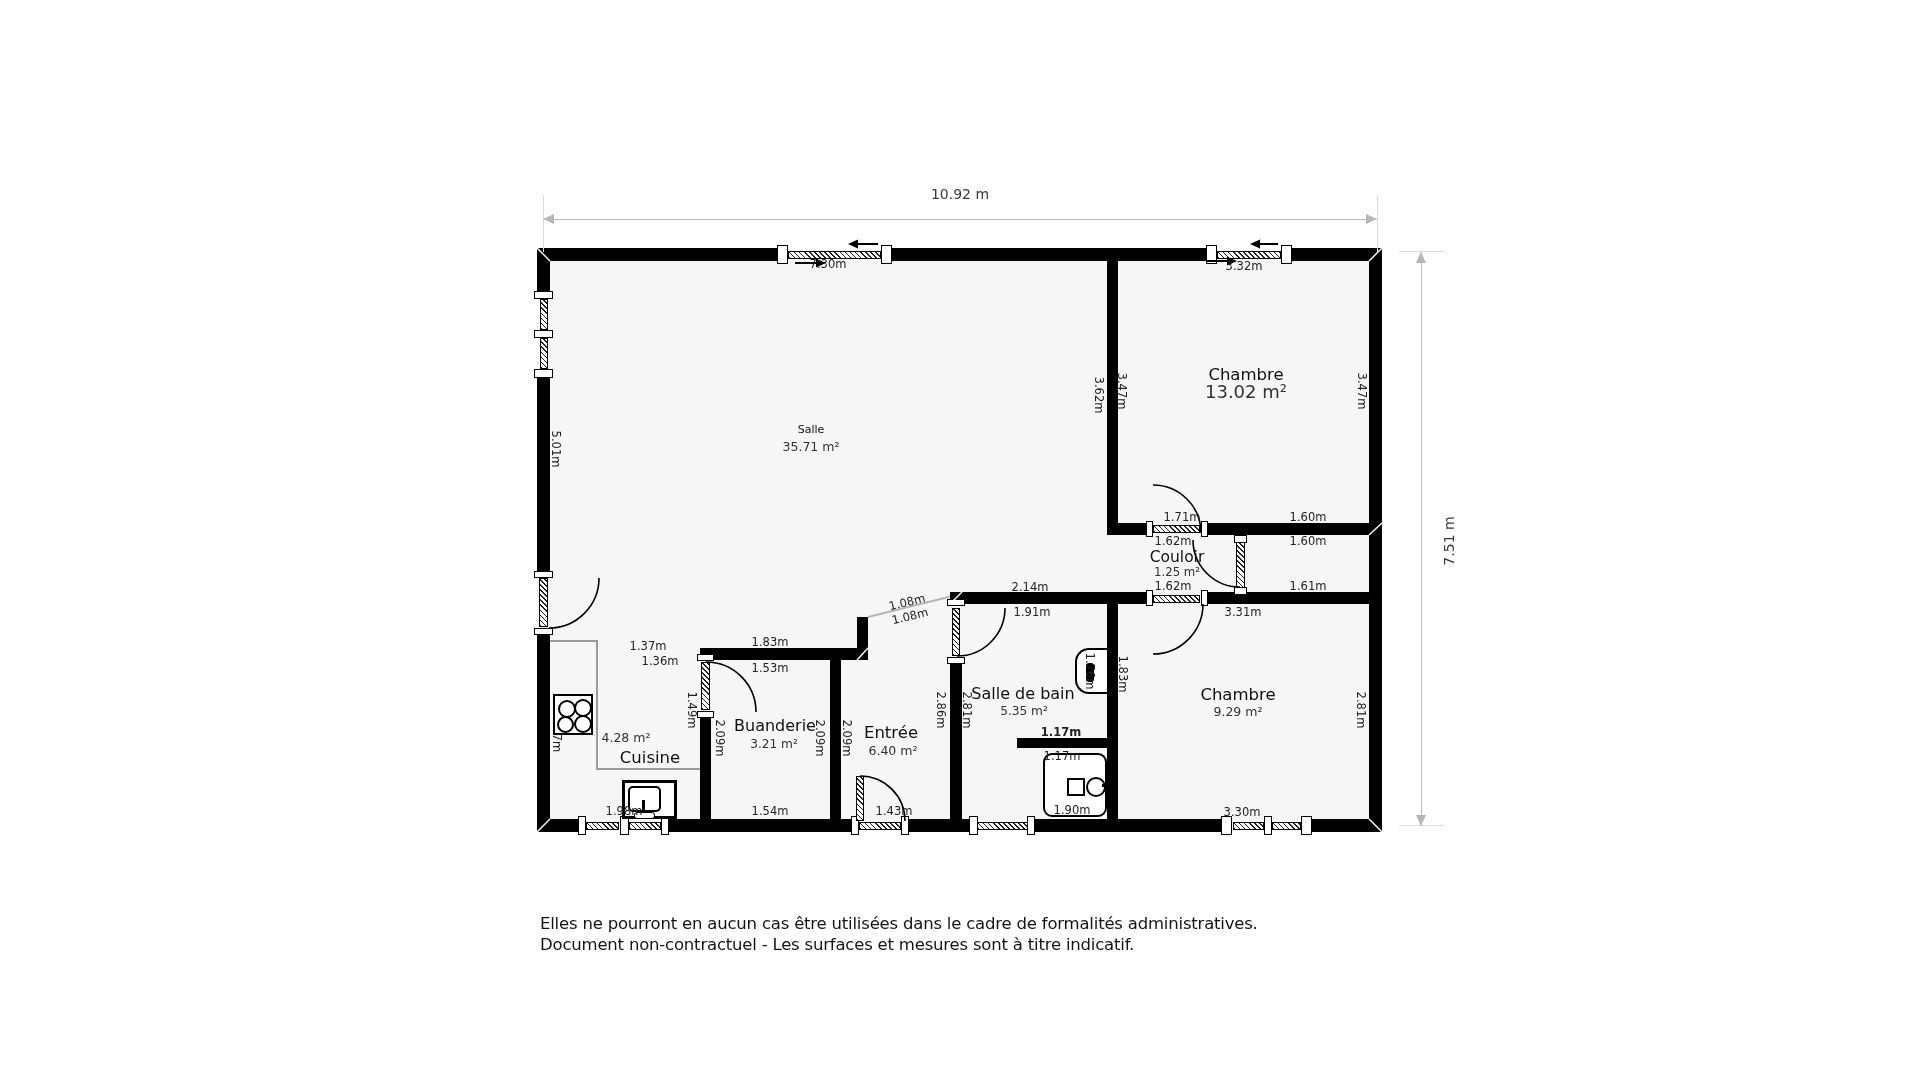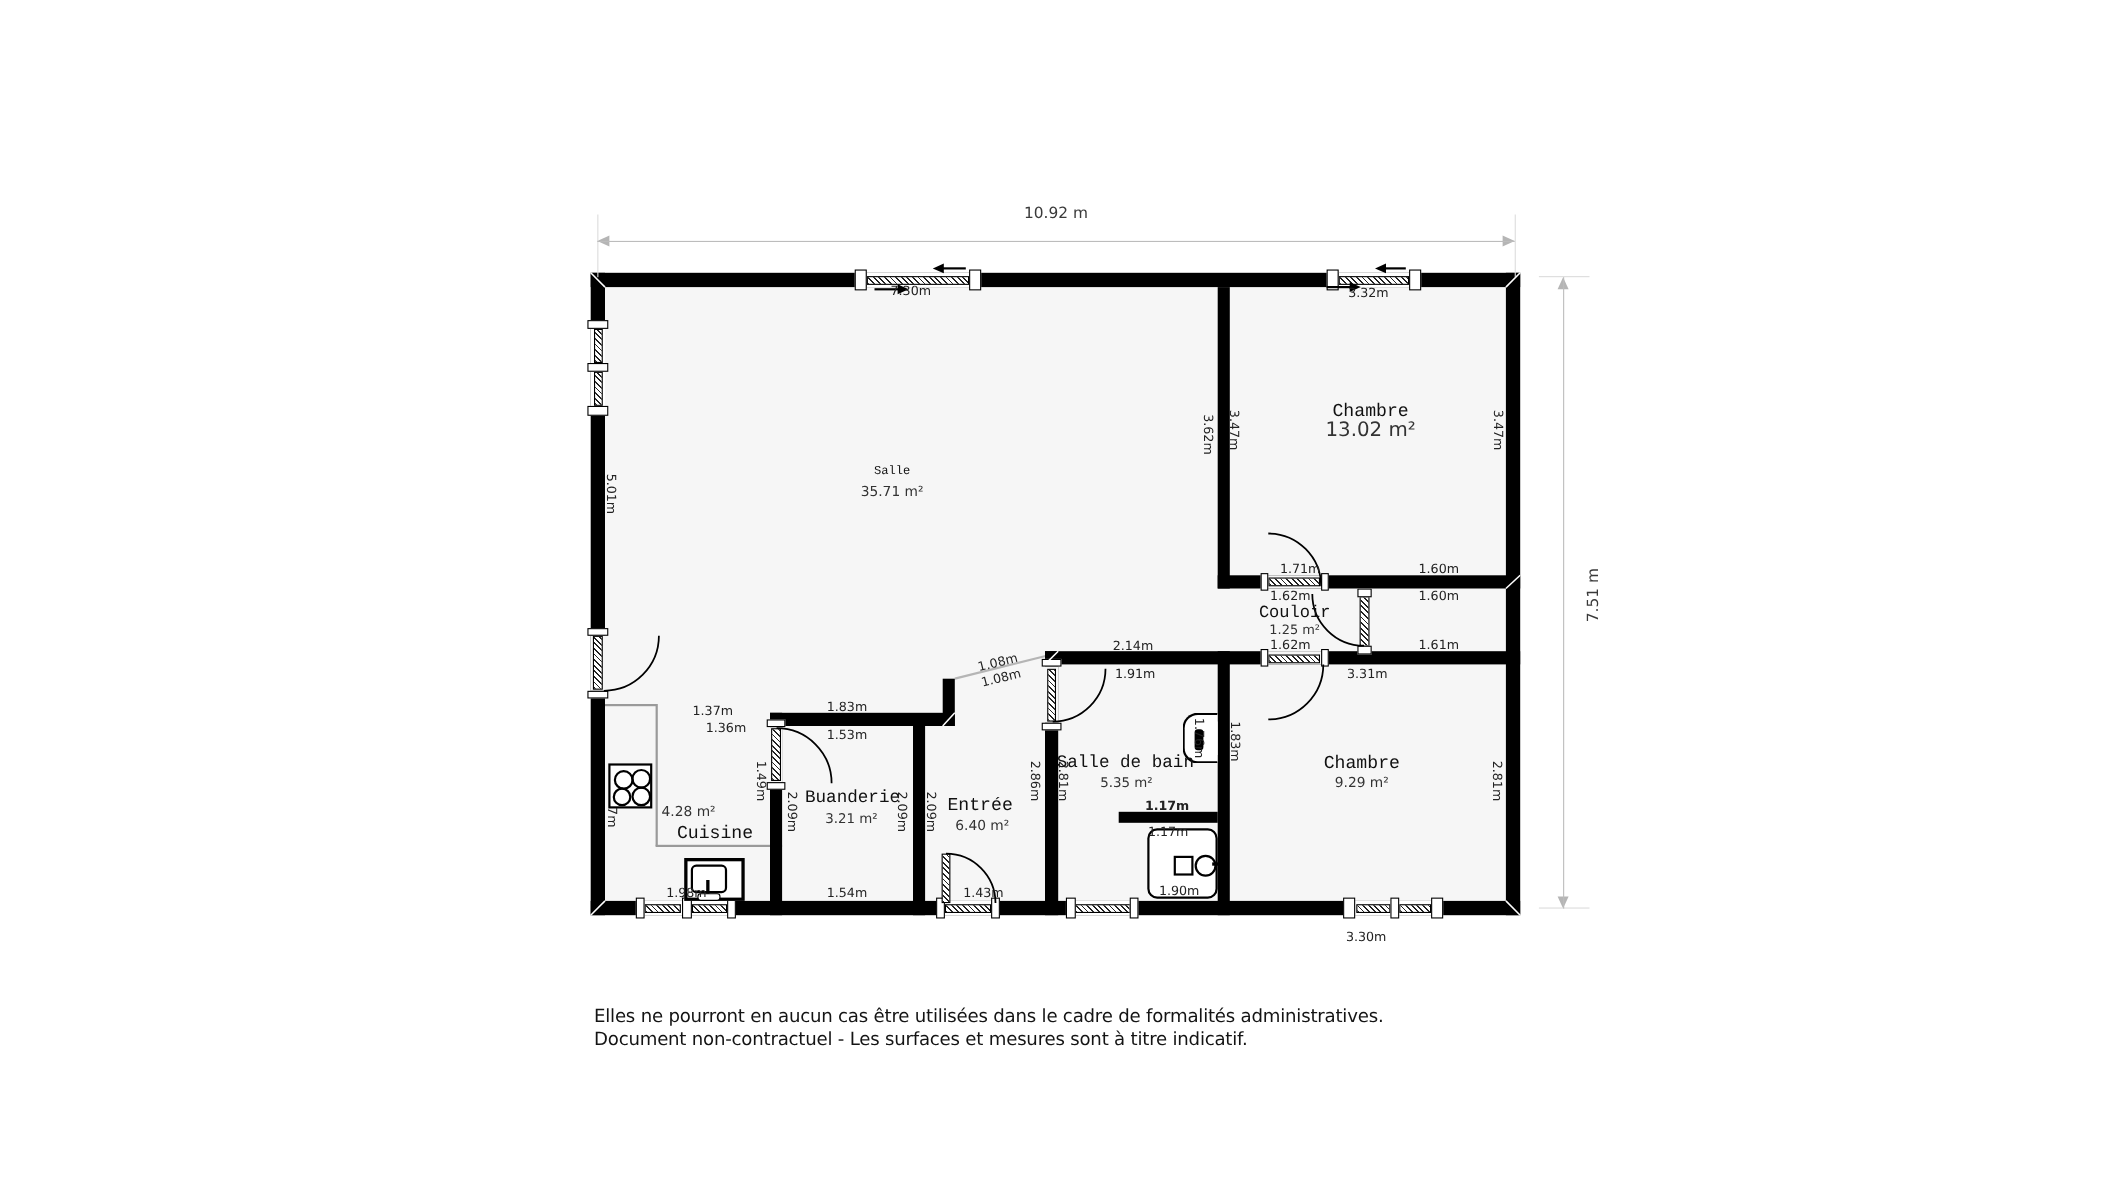--- a/index.html
+++ b/index.html
@@ -9,21 +9,21 @@
   #floor{left:543px;top:254px;width:833px;height:572px;background:#f6f6f6;}
   .wall{position:absolute;background:#000;box-sizing:border-box;}
   .gap{position:absolute;background:#f6f6f6;box-sizing:border-box;}
   .hatch{position:absolute;box-sizing:border-box;border:1px solid #000;background:
          repeating-linear-gradient(45deg,#222 0 1.2px,#fff 1.2px 3.6px);}
   .post{position:absolute;box-sizing:border-box;background:#fff;border:1.6px solid #000;}
   .thin{position:absolute;background:#9a9a9a;}
   .lbl{position:absolute;white-space:nowrap;color:#222;font-size:11.5px;
        transform:translate(-50%,-50%);}
   .room-name{position:absolute;white-space:nowrap;color:#111;
-             transform:translate(-50%,-50%);font-family:Liberation Mono, monospace;}
+             transform:translate(-50%,-50%);}
   .room-area{position:absolute;white-space:nowrap;color:#333;
              transform:translate(-50%,-50%);}
   .dimline{position:absolute;background:#bcbcbc;}
   .dimtick{position:absolute;background:#dcdcdc;}
   .dim-label{position:absolute;color:#3a3a3a;font-size:14px;white-space:nowrap;
              transform:translate(-50%,-50%);}
   .fixture{position:absolute;box-sizing:border-box;background:#fff;border:2.5px solid #000;}
   svg.overlay{position:absolute;left:0;top:0;pointer-events:none;}
   #disclaimer{position:absolute;left:540px;top:914px;color:#141414;font-size:16.5px;
               line-height:20.5px;letter-spacing:-0.2px;}
@@ -227,21 +227,21 @@
       <div class="lbl" style="left: 1243px; top: 612px;">3.31m</div>
       <div class="lbl" style="left: 1030px; top: 587px;">2.14m</div>
       <div class="lbl" style="left: 1032px; top: 612px;">1.91m</div>
       <div class="lbl" style="left: 770px; top: 642px;">1.83m</div>
       <div class="lbl" style="left: 770px; top: 668px;">1.53m</div>
       <div class="lbl" style="left: 648px; top: 646px;">1.37m</div>
       <div class="lbl" style="left: 660px; top: 661px;">1.36m</div>
       <div class="lbl" style="left: 1061px; top: 732px; font-weight: bold;">1.17m</div>
       <div class="lbl" style="left: 1062px; top: 756px;">1.17m</div>
       <div class="lbl" style="left: 1032px; top: 810px; margin-left: 40px;">1.90m</div>
-      <div class="lbl" style="left: 1242px; top: 812px; margin-top: 39px;">3.30m</div>
+      <div class="lbl" style="left: 1242px; top: 812px;">3.30m</div>
       <div class="lbl" style="left: 770px; top: 811px;">1.54m</div>
       <div class="lbl" style="left: 894px; top: 811px;">1.43m</div>
       <div class="lbl" style="left: 624px; top: 811px;">1.98m</div>
       <div class="lbl" style="left: 907px; top: 602px; transform: translate(-50%, -50%) rotate(-14deg);">1.08m</div>
       <div class="lbl" style="left: 910px; top: 616px; transform: translate(-50%, -50%) rotate(-14deg);">1.08m</div>
       <div class="lbl" style="left: 556px; top: 449px; transform: translate(-50%, -50%) rotate(90deg);">5.01m</div>
       <div class="lbl" style="left: 1099px; top: 395px; transform: translate(-50%, -50%) rotate(90deg);">3.62m</div>
       <div class="lbl" style="left: 1122px; top: 391px; transform: translate(-50%, -50%) rotate(90deg);">3.47m</div>
       <div class="lbl" style="left: 1362px; top: 391px; transform: translate(-50%, -50%) rotate(90deg);">3.47m</div>
       <div class="lbl" style="left: 692px; top: 710px; transform: translate(-50%, -50%) rotate(90deg);">1.49m</div>

